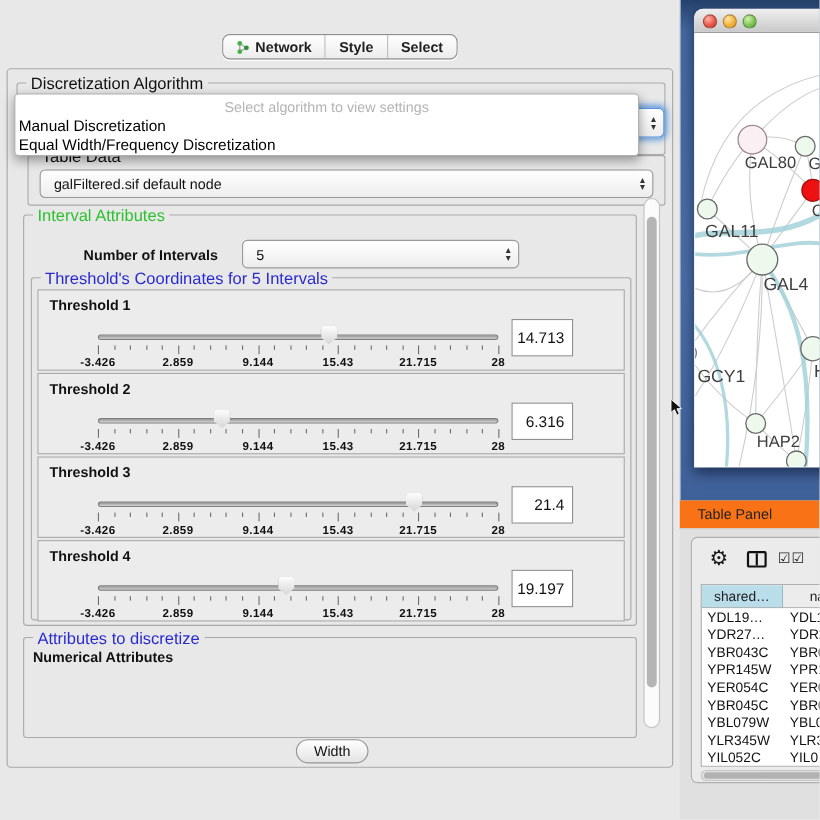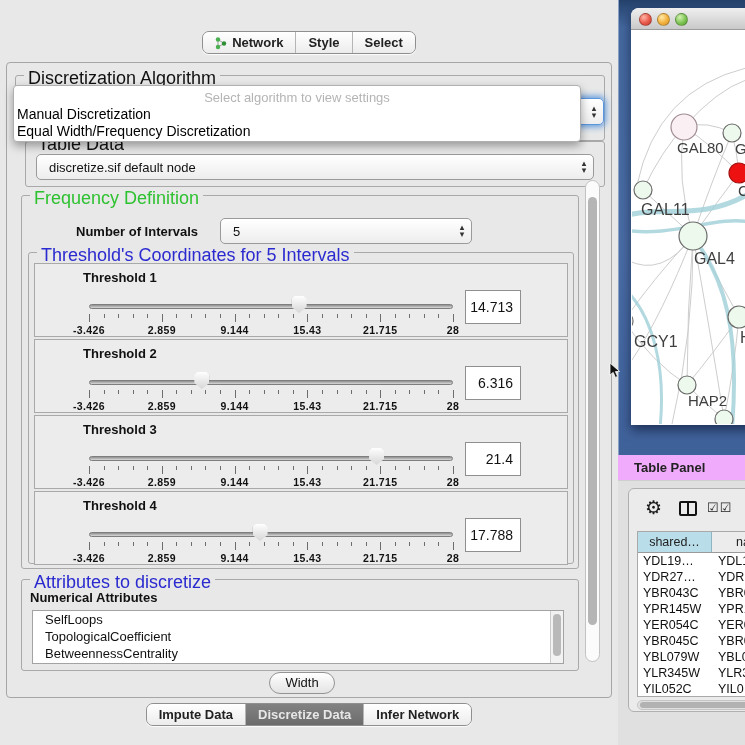--- a/index.html
+++ b/index.html
@@ -20,21 +20,21 @@
     box-shadow:0 1px 1px rgba(255,255,255,.9); }
   .seg { display:flex; align-items:center; gap:5px; padding:0 12px; font-size:13px; font-weight:bold; color:#222;
     background:linear-gradient(#ffffff,#ececec); border-right:1px solid #b5b5b5; cursor:default; white-space:nowrap; }
   .seg:last-child { border-right:none; }
   .seg.sel { background:linear-gradient(#828282,#6c6c6c); color:#e7e7e7; }
 
   .content-box { position:absolute; left:6px; top:62px; width:606px; height:636px;
     border:1px solid #a6a6a6; border-radius:4px; background:#e8e8e8; }
 
   .group { position:absolute; border:1px solid #a9a9a9; border-radius:3px; }
-  .legend { position:absolute; top:-8px; left:8px; padding:0 4px; background:#e8e8e8; font-size:18px; color:#111; white-space:nowrap; }
+  .legend { position:absolute; top:-8px; left:8px; padding:0 4px; background:#e8e8e8; font-size:15px; color:#111; white-space:nowrap; }
   .legend.green { color:var(--group-green,#2ec130); }
   .legend.blue { color:var(--group-blue,#2a2ad0); }
 
   .combo { position:absolute; background:linear-gradient(#ffffff,#ededed); border:1px solid #9a9a9a;
     border-radius:5px; display:flex; align-items:center; font-size:13px; color:#111; }
   .combo .ctext { padding-left:12px; flex:1; }
   .combo .spin { width:18px; display:flex; flex-direction:column; align-items:center; line-height:7px;
     font-size:9px; color:#333; }
   .combo.focused { border-color:#5a96dc; box-shadow:0 0 6px 2px rgba(90,150,220,.95); }
 
@@ -52,21 +52,21 @@
   .td-combo { left:10px; top:12px; width:558px; height:26px; }
 
   
   .iv-group { left:14px; top:132px; width:558px; height:374px; }
   .num-label { position:absolute; left:54px; top:28px; font-size:13px; font-weight:bold; color:#111; }
   .num-combo { left:198px; top:22px; width:252px; height:26px; }
   .thr-group { position:absolute; left:6px; top:56px; width:546px; height:312px; border:1px solid #a9a9a9; border-radius:3px; }
   .thr-panels { position:absolute; left:5px; top:10px; width:534px; }
 
   .th-panel { position:relative; width:534px; height:74px; border:1px solid #a9a9a9; background:#ececec; margin-bottom:2px; }
-  .th-label { position:absolute; left:10px; top:6px; font-size:13px; font-weight:bold; color:#111;margin-left:38px; }
+  .th-label { position:absolute; left:10px; top:6px; font-size:13px; font-weight:bold; color:#111; }
   .slider { position:absolute; left:54px; top:30px; width:364px; height:40px; }
   .track { position:absolute; left:0; top:10px; width:364px; height:5px; border:1px solid #7e7e7e; border-radius:4px;
     background:linear-gradient(#8f8f8f,#d9d9d9); }
   .thumb { position:absolute; top:2px; width:15px; height:17px;
     background:linear-gradient(#fefefe,#d6d6d6);
     clip-path:polygon(50% 100%, 0 64%, 0 18%, 20% 0, 80% 0, 100% 18%, 100% 64%);
     filter:drop-shadow(0 0 1px #737373); }
   .ticks { position:absolute; left:0; top:20px; width:364px; height:8px; }
   .ticks i { position:absolute; top:0; width:1px; height:4px; background:#6e6e6e; }
   .ticks i.major { height:8px; }
@@ -100,21 +100,21 @@
     background:#fff; box-shadow:0 5px 12px rgba(0,10,30,.55); }
   .mac-titlebar { position:absolute; left:0; top:0; width:100%; height:22px; border-radius:8px 8px 0 0;
     background:linear-gradient(#efefef,#c9c9c9); border-bottom:1px solid #9c9c9c; }
   .light { position:absolute; top:4.5px; width:13px; height:13px; border-radius:50%; border:1px solid rgba(0,0,0,.25); }
   .light.red { left:8px; background:radial-gradient(circle at 35% 30%, #ffb4a6, #e8594a 55%, #c0392b); }
   .light.yellow { left:26px; background:radial-gradient(circle at 35% 30%, #ffe9a8, #f2b13c 55%, #d1912a); }
   .light.green { left:44px; background:radial-gradient(circle at 35% 30%, #d2f2b0, #7ec455 55%, #54a033); }
   svg.network { position:absolute; left:13px; top:30px; }
   svg.network text { font-family:"Liberation Sans",sans-serif; fill:#3f3f3f; }
 
-  .tp-strip { position:absolute; left:0; top:455px; width:127px; height:26px; background:#f0abfc; border-bottom:1px solid #cfcfcf;font-weight:bold; }
+  .tp-strip { position:absolute; left:0; top:455px; width:127px; height:26px; background:#f97316; border-bottom:1px solid #cfcfcf; }
   .tp-strip span { position:absolute; left:16px; top:5px; font-size:13px; color:#222; }
   .table-card { position:absolute; left:10px; top:488px; width:135px; height:224px; background:#ebebeb;
     border:1px solid #b0b0b0; border-radius:6px; }
   .tc-toolbar { position:absolute; left:0; top:0; width:100%; height:40px; }
   .gear { position:absolute; left:16px; top:7px; font-size:19px; color:#1a1a1a; }
   .split-icon { position:absolute; left:50px; top:12px; width:18px; height:15px; border:2px solid #111; border-radius:2px; }
   .split-icon::after { content:""; position:absolute; left:6px; top:0; width:2px; height:11px; background:#111; }
   .checks { position:absolute; left:78px; top:11px; font-size:13px; color:#222; letter-spacing:1px; }
   .grid { position:absolute; left:8px; top:42px; width:200px; height:166px; background:#fff; border:1px solid #a9a9a9; overflow:hidden; }
   .grid .hrow { display:flex; height:21px; border-bottom:1px solid #9a9a9a; font-size:12.5px; color:#222; }
@@ -171,30 +171,30 @@
 
     <div class="popup">
       <div class="ph">Select algorithm to view settings</div>
       <div class="opt b">Manual Discretization</div>
       <div class="opt n">Equal Width/Frequency Discretization</div>
     </div>
 
     <div class="group td-group">
       <span class="legend">Table Data</span>
       <div class="combo td-combo">
-        <span class="ctext">discretize.sif default node</span>
+        <span class="ctext">galFiltered.sif default node</span>
         <span class="spin">
           <span>▴</span>
             <span>▾</span>
         </span>
       </div>
     </div>
 
     <div class="group iv-group">
-      <span class="legend green">Frequency Definition</span>
+      <span class="legend green">Interval Attributes</span>
       <span class="num-label">Number of Intervals</span>
       <div class="combo num-combo">
         <span class="ctext">5</span>
         <span class="spin">
           <span>▴</span>
             <span>▾</span>
         </span>
       </div>
       <div class="thr-group">
         <span class="legend blue">Threshold's Coordinates for 5 Intervals</span>
@@ -366,61 +366,38 @@
                 </div>
                 <div class="tick-labels">
                   <span style="left: 0%;">-3.426</span>
                   <span style="left: 20%;">2.859</span>
                   <span style="left: 40%;">9.144</span>
                   <span style="left: 60%;">15.43</span>
                   <span style="left: 80%;">21.715</span>
                   <span style="left: 100%;">28</span>
                 </div>
               </div>
-              <div class="th-value">17.788</div>
+              <div class="th-value">19.197</div>
             </div>
           </div>
       </div>
     </div>
 
     <div class="group attr-group">
       <span class="legend blue">Attributes to discretize</span>
       <span class="attr-label">Numerical Attributes</span>
-      <div class="attr-list">
-        <div>
-            <div class="attr-item">SelfLoops</div>
-            <div class="attr-item">TopologicalCoefficient</div>
-            <div class="attr-item">BetweennessCentrality</div>
-          </div>
-        <div class="attr-sb">
-            <i></i>
-          </div>
-      </div>
     </div>
 
     <div class="apply-btn">Width</div>
   </div>
 
   <div class="main-sb">
       <i></i>
     </div>
 
-  <div class="bottom-tabrow">
-    <div class="seggroup">
-        <div class="seg">
-          <span>Impute Data</span>
-        </div>
-        <div class="seg sel">
-          <span>Discretize Data</span>
-        </div>
-        <div class="seg">
-          <span>Infer Network</span>
-        </div>
-      </div>
-  </div>
 </div>
 
 <div class="right-panel">
   <div class="blue-frame">
     <div class="mac-window">
       <div class="mac-titlebar">
         <span class="light red"></span>
         <span class="light yellow"></span>
         <span class="light green"></span>
       </div>

